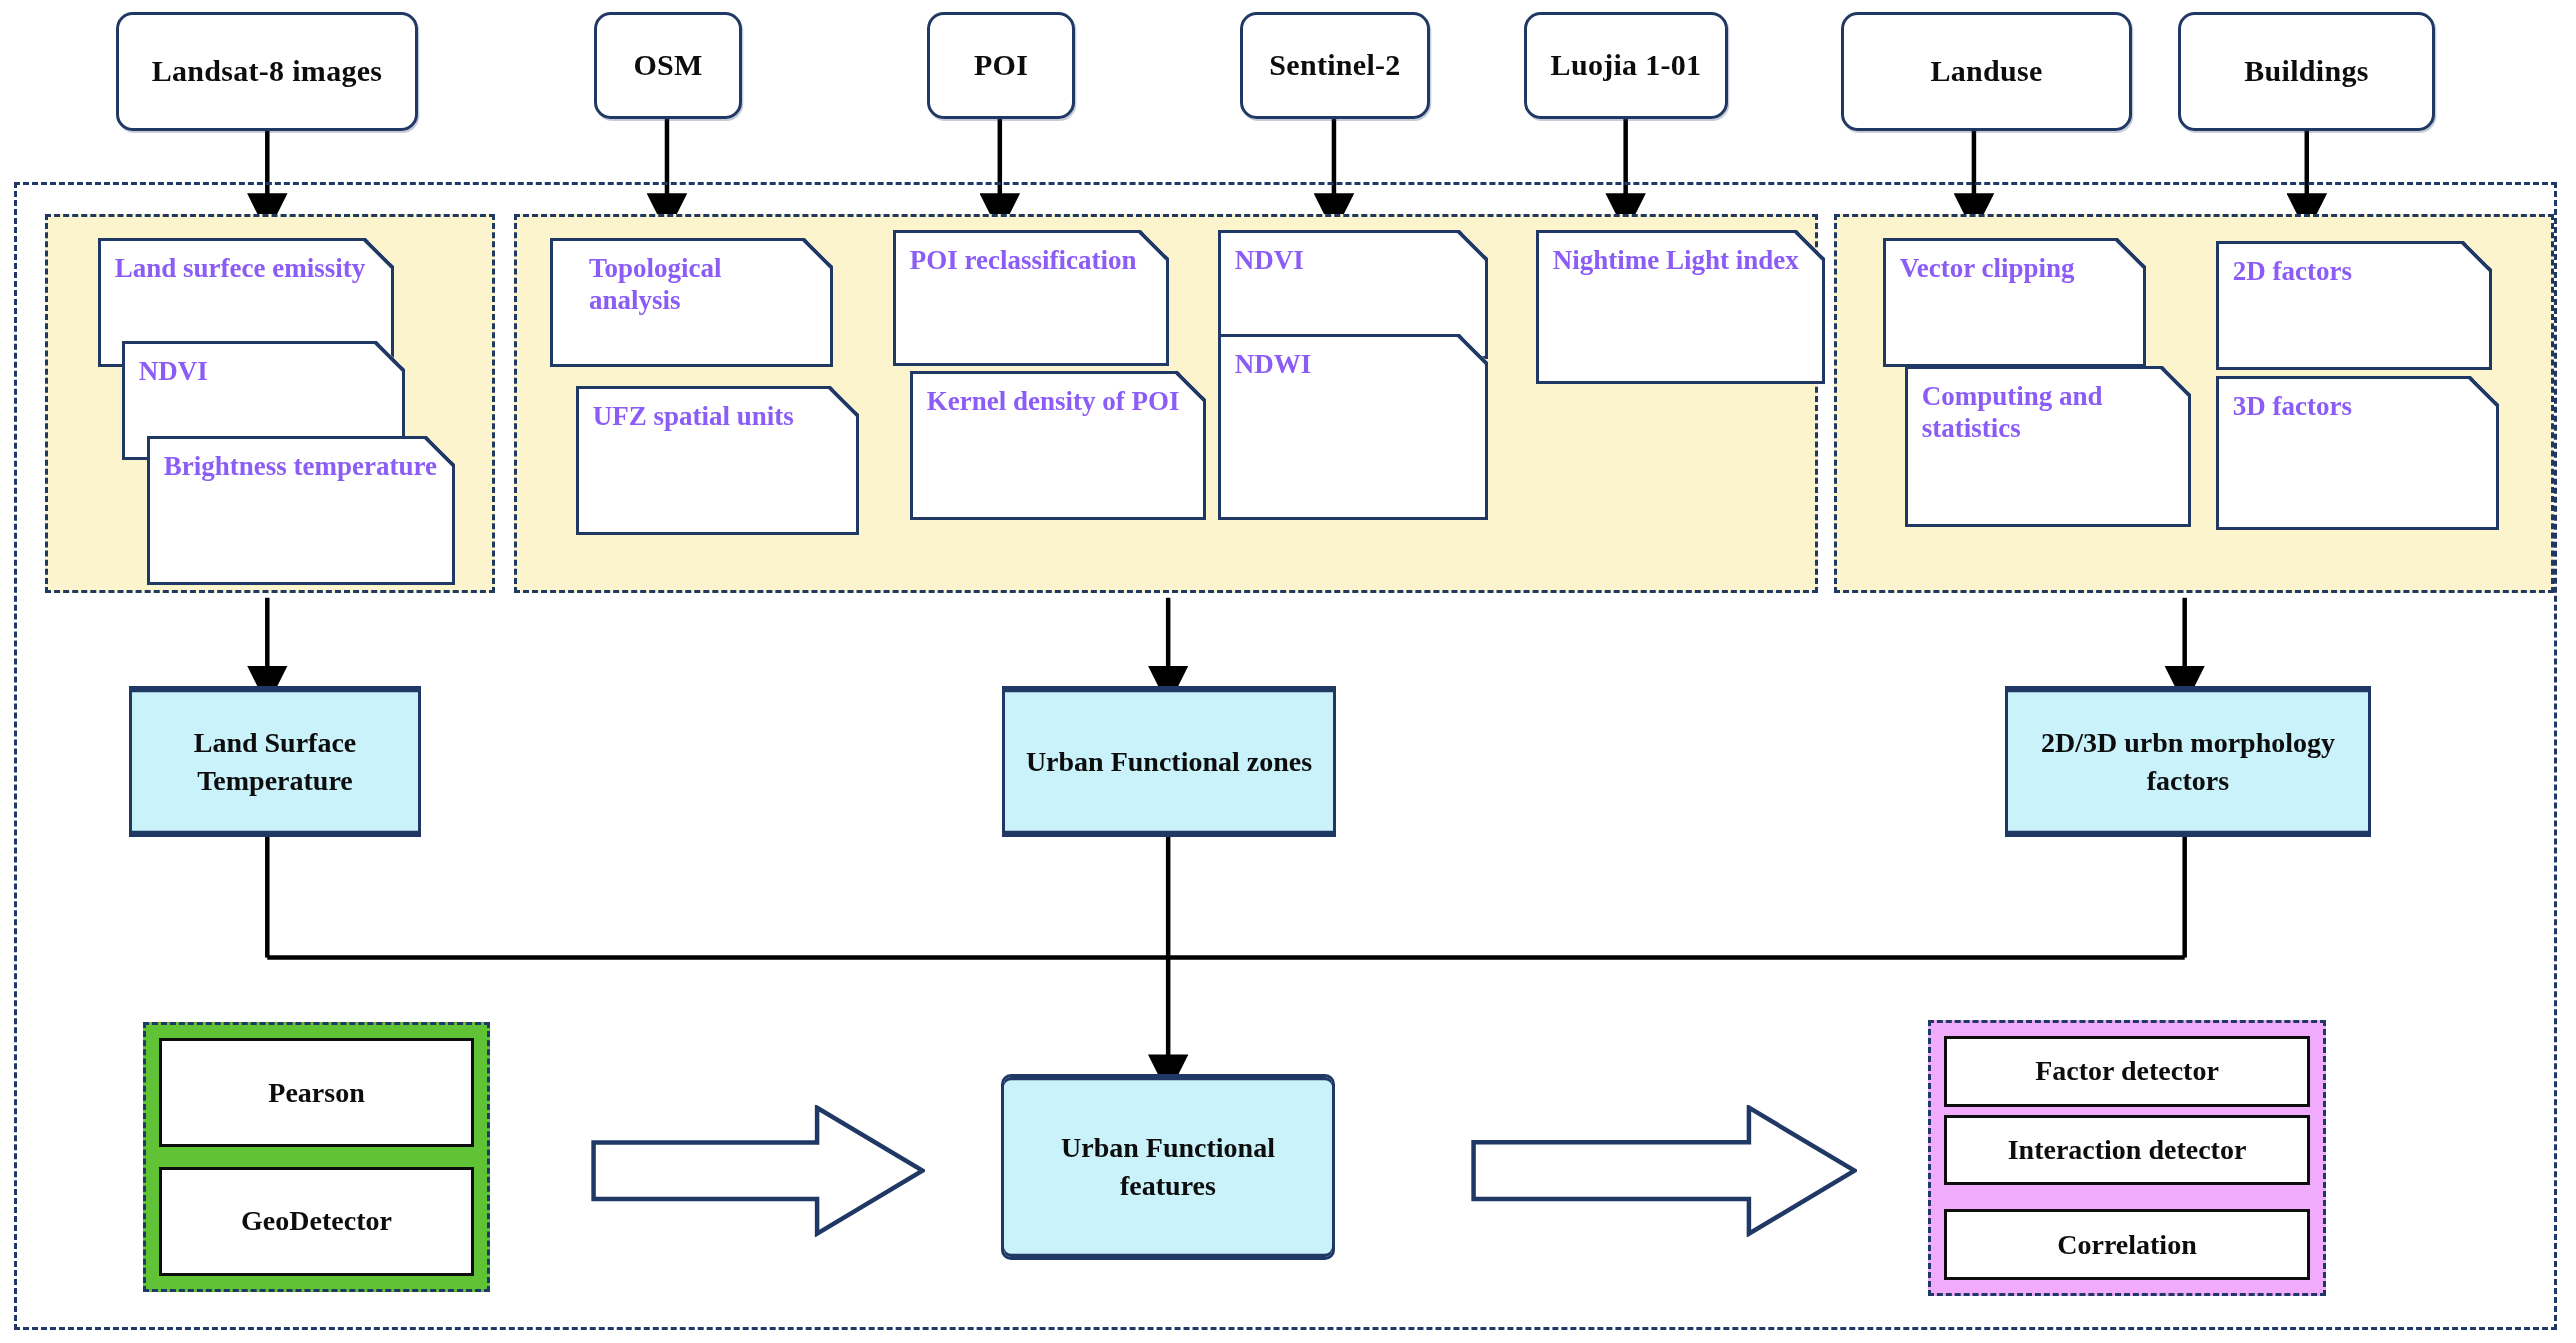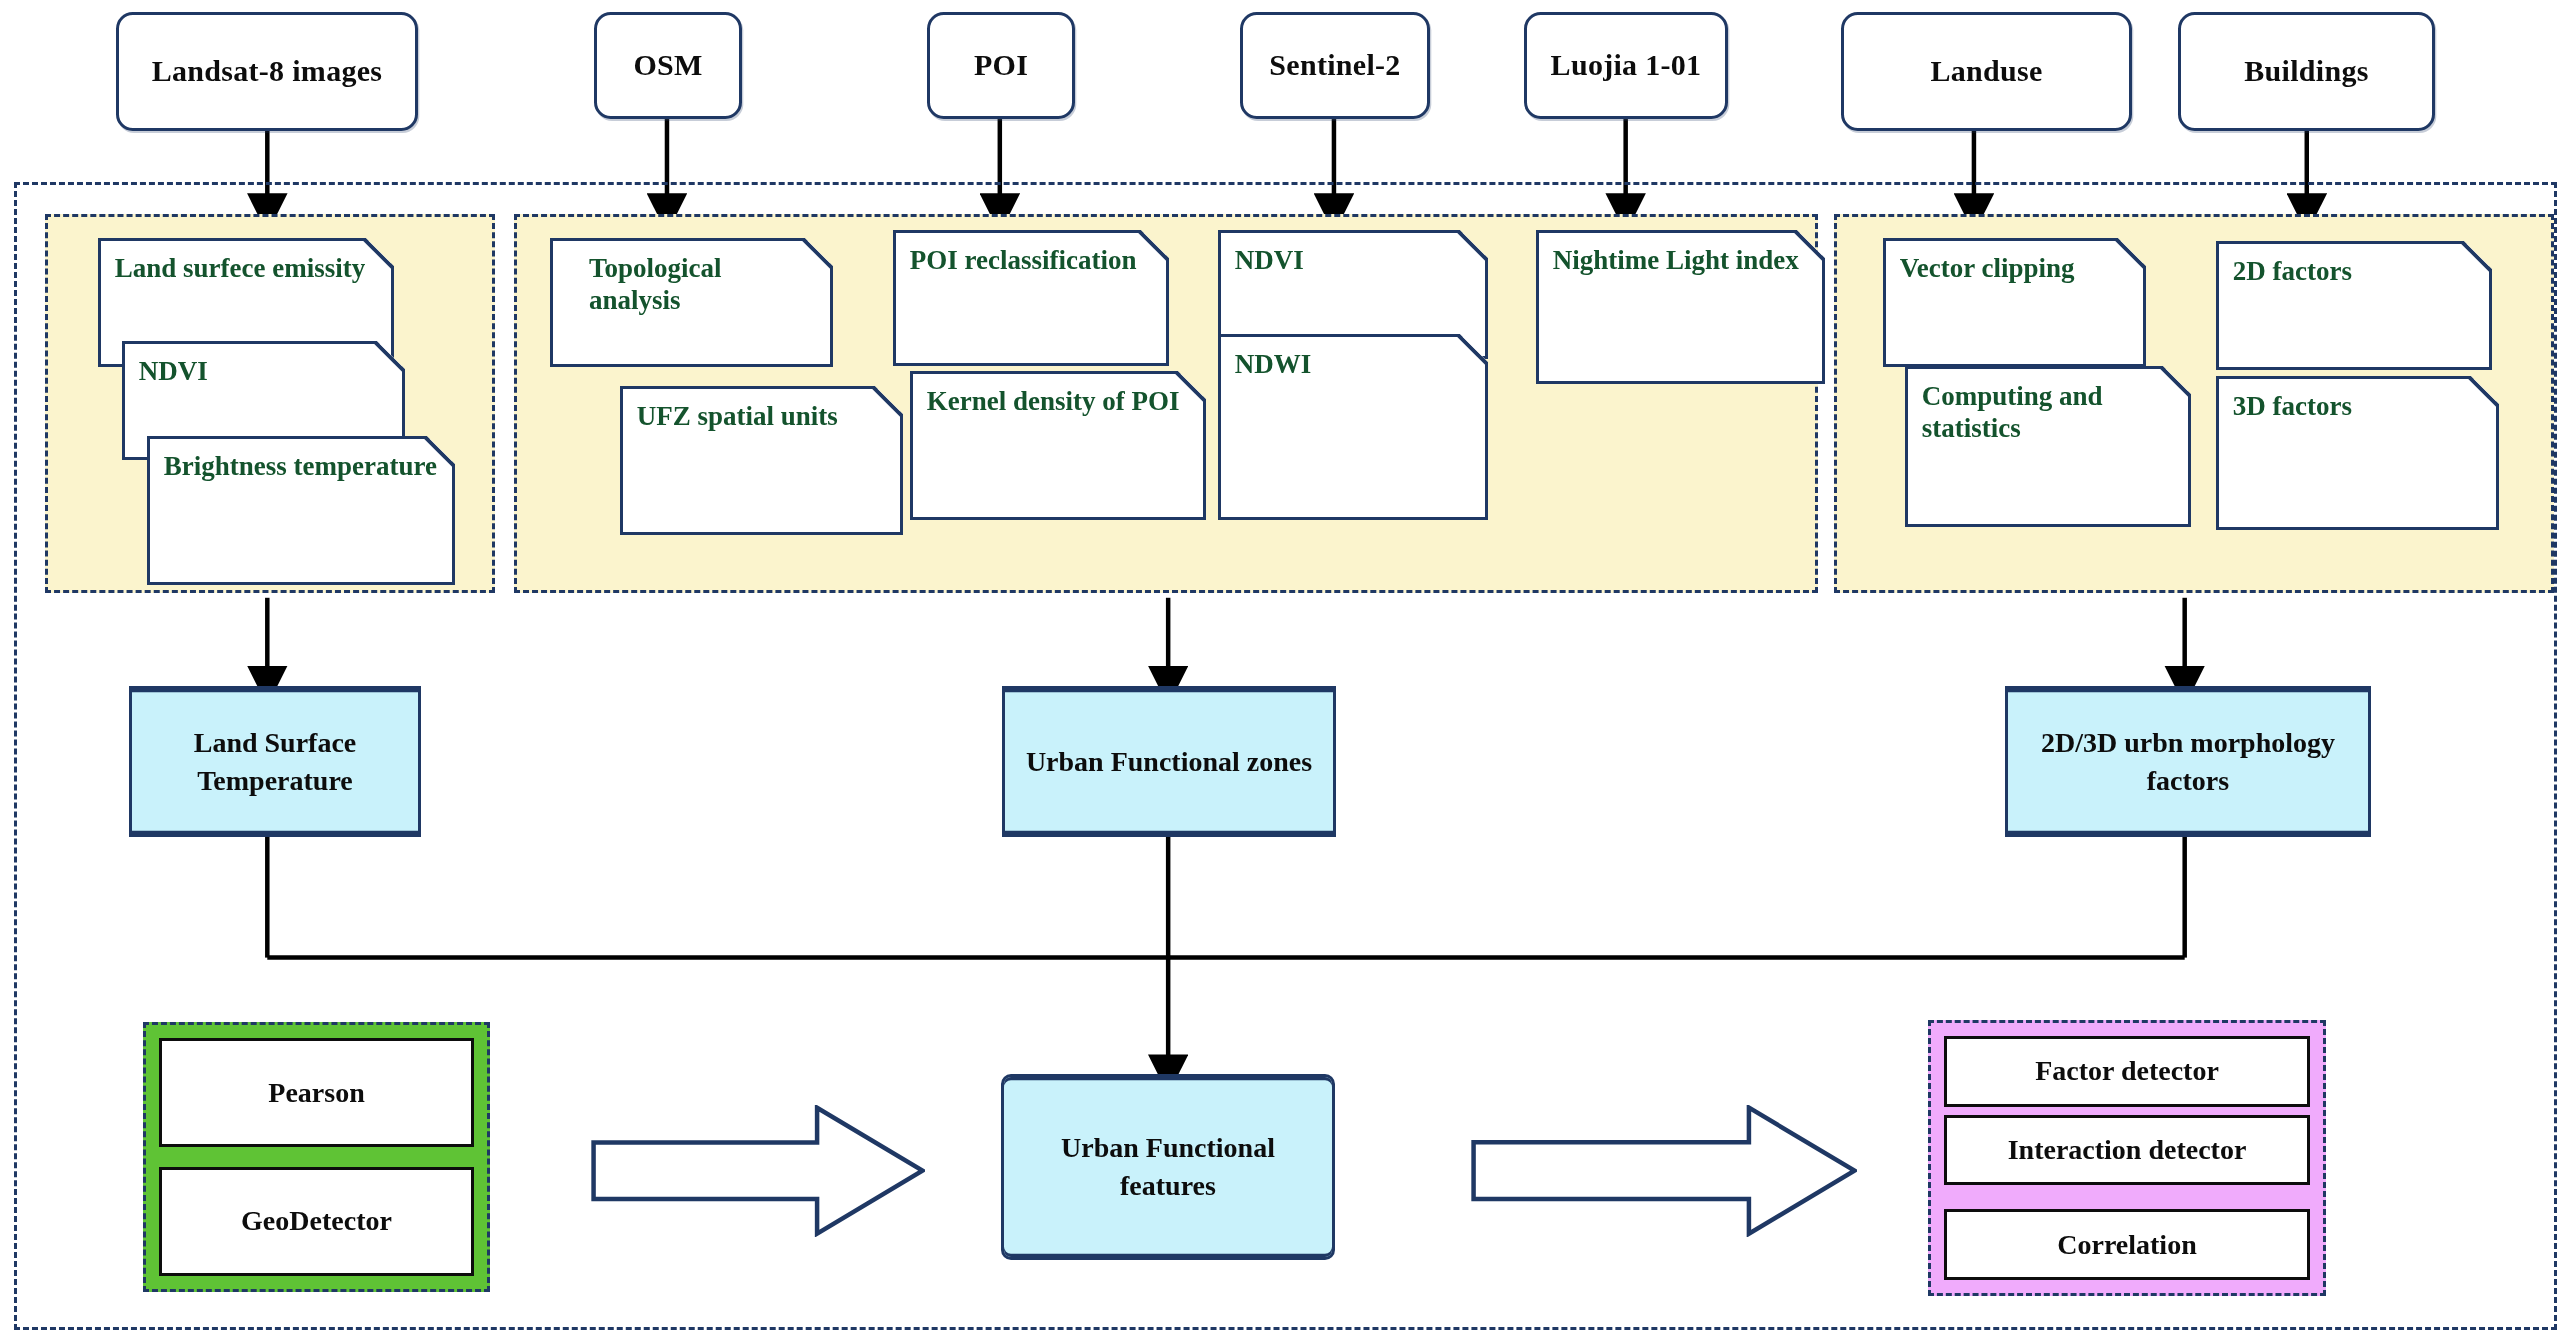--- a/index.html
+++ b/index.html
@@ -43,21 +43,21 @@
     box-sizing:border-box;
     border:3.9px dashed #1f3864;
     background:#fbf4cd;
   }
 
   
   .card{
     position:absolute;
     box-sizing:border-box;
     background:#ffffff;
-    color:#14532d;
+    color:#8b5cf6;
     font-weight:bold;
     font-size:27px;
     line-height:1.2;
     padding:14px 16.7px 0 16.7px;
     clip-path:polygon(0 0, calc(100% - 28px) 0, 100% 28px, 100% 100%, 0 100%);
     filter:drop-shadow(1.9px 1.9px 0 rgba(31,56,100,.35));
   }
   .card .inner{
     position:absolute;inset:0;
     clip-path:polygon(0 0, calc(100% - 28px) 0, 100% 28px, 100% 100%, 0 100%);
@@ -189,21 +189,21 @@
     <div class="txt">Brightness temperature</div>
   </div>
 
   <div class="card" style="left:550px;top:238px;width:283px;height:129px;padding-left:39px;">
     <div class="inner"></div>
     <svg class="corner" viewBox="0 0 52 52">
         <path d="M2,2 L52,52" stroke="#1f3864" stroke-width="6" fill="none"></path>
       </svg>
     <div class="txt">Topological analysis</div>
   </div>
-  <div class="card" style="left:576px;top:386px;width:283px;height:149px;margin-left:44px;">
+  <div class="card" style="left:576px;top:386px;width:283px;height:149px;">
     <div class="inner"></div>
     <svg class="corner" viewBox="0 0 52 52">
         <path d="M2,2 L52,52" stroke="#1f3864" stroke-width="6" fill="none"></path>
       </svg>
     <div class="txt">UFZ spatial units</div>
   </div>
   <div class="card" style="left:893px;top:230px;width:276px;height:136px;">
     <div class="inner"></div>
     <svg class="corner" viewBox="0 0 52 52">
         <path d="M2,2 L52,52" stroke="#1f3864" stroke-width="6" fill="none"></path>

